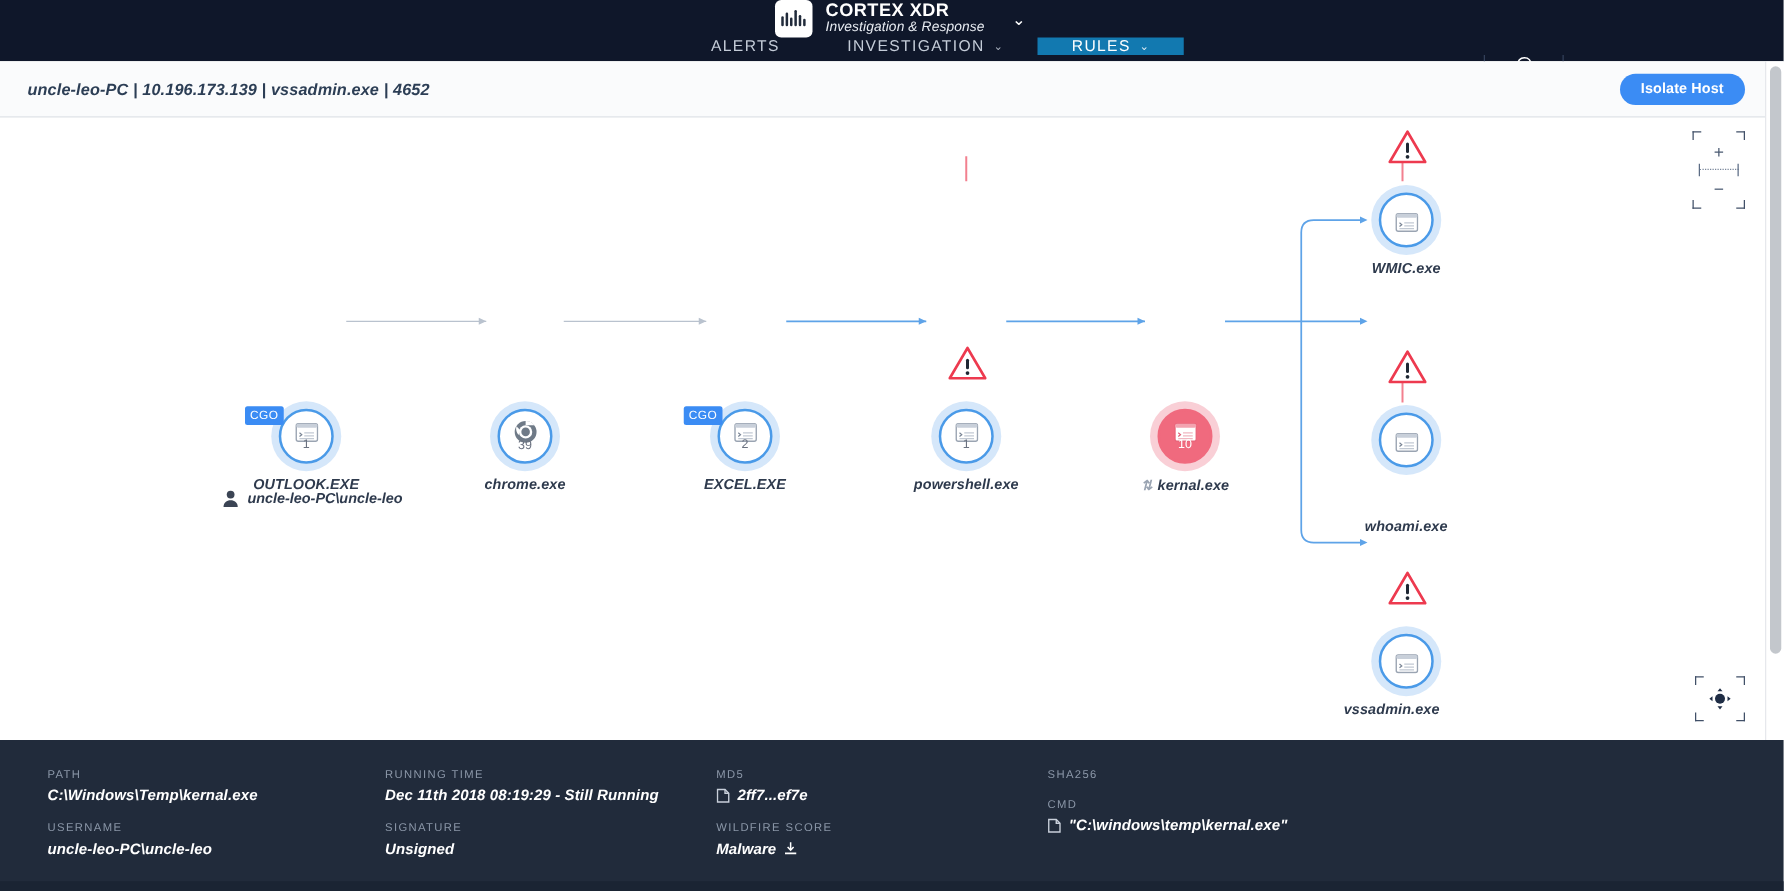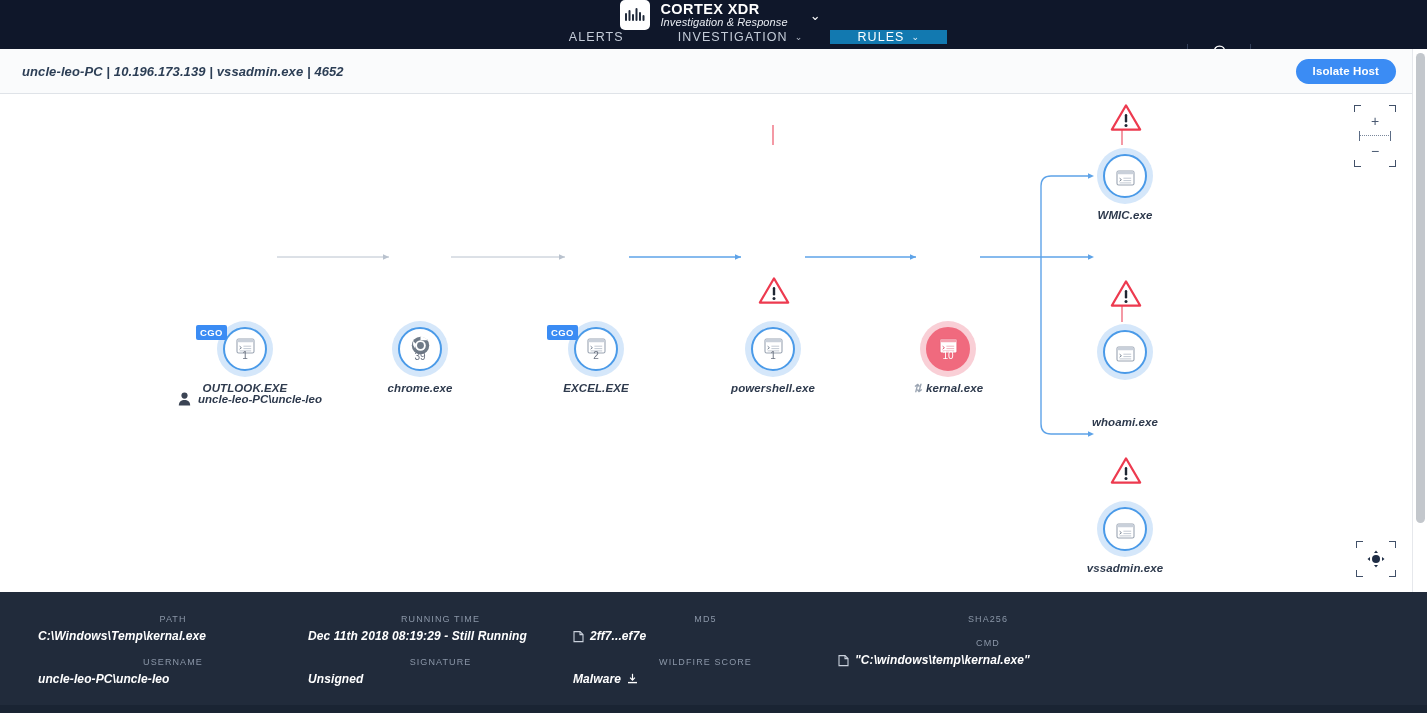--- a/index.html
+++ b/index.html
@@ -96,21 +96,21 @@
     font-size: 10px; color: #6b7280; margin-top: -3px; line-height: 1;
   }
   .node-inner.alert .node-count { color: #ffffff; }
   .node-label {
     position: absolute; white-space: nowrap; font-size: 11.5px;
     font-style: italic; font-weight: bold; color: #2e3a4d; letter-spacing: .1px;
   }
   .node-label .relabel-ico { margin-right: 4px; color: #9aa4b2; font-size: 11px; }
   .cgo-badge {
     position: absolute; background: #3b8cf4; color: #ffffff;
-    font-size: 9.5px; font-weight: bold; letter-spacing: .4px;
+    font-size: 9.5px; font-weight: normal; letter-spacing: .4px;
     padding: 1.5px 4px 2px 4px; border-radius: 2px; z-index: 4;
   }
   .alert-tri { position: absolute; z-index: 5; }
 
   .user-chip {
     position: absolute; display: flex; align-items: center; gap: 7px;
   }
   .user-chip .uname {
     font-size: 11.5px; font-style: italic; font-weight: bold; color: #2e3a4d;
   }
@@ -159,21 +159,21 @@
     background: #c3c7cc; border-radius: 5px;
   }
 
   
   .detail {
     position: absolute; left: 0; top: 592px; width: 1427px; height: 121px;
     background: #212b3b; padding: 22px 0 0 38px;
   }
   .dcols { display: flex; }
   .dcol { }
-  .dfield { margin-bottom: 14px; text-align: center; }
+  .dfield { margin-bottom: 14px; }
   .dlabel {
     color: #8b97a8; font-size: 9px; letter-spacing: 1.1px; margin-bottom: 5px;
   }
   .dvalue {
     color: #ffffff; font-size: 12px; font-style: italic; font-weight: bold;
     display: flex; align-items: center; gap: 6px; letter-spacing: .1px;
   }
   .footer-strip {
     position: absolute; left: 0; bottom: 0; width: 1427px; height: 8px;
     background: #1a2433;
@@ -441,21 +441,21 @@
             <rect x="1" y="1" width="17" height="14" rx="1.6" fill="#ffffff" stroke="#9aa4b2" stroke-width="1.1"></rect>
             <rect x="1" y="1" width="17" height="3.2" rx="1.6" fill="#c9d0da"></rect>
             <path d="M3.6 8.2 L5.4 9.7 L3.6 11.2" stroke="#7b8696" stroke-width="1" fill="none"></path>
             <line x1="7.4" y1="8.2" x2="15.2" y2="8.2" stroke="#c2c9d3" stroke-width="1"></line>
             <line x1="7.4" y1="10.6" x2="15.2" y2="10.6" stroke="#c2c9d3" stroke-width="1"></line>
             <line x1="3.6" y1="12.9" x2="15.2" y2="12.9" stroke="#c2c9d3" stroke-width="1"></line>
           </svg>
           <div class="node-count"></div>
         </div>
       </div>
-      <div class="node-label" style="left:-22px; top:61px; width:100px; text-align:center;">vssadmin.exe</div>
+      <div class="node-label" style="left:-22px; top:61px; width:100px; text-align:left;">vssadmin.exe</div>
     </div>
 
     <div class="zoomwidget">
       <div class="bracket bk-tl"></div>
       <div class="bracket bk-tr"></div>
       <div class="bracket bk-bl"></div>
       <div class="bracket bk-br"></div>
       <div class="zbtn zplus">+</div>
       <div class="ztrack"></div>
       <div class="zbtn zminus">−</div>

